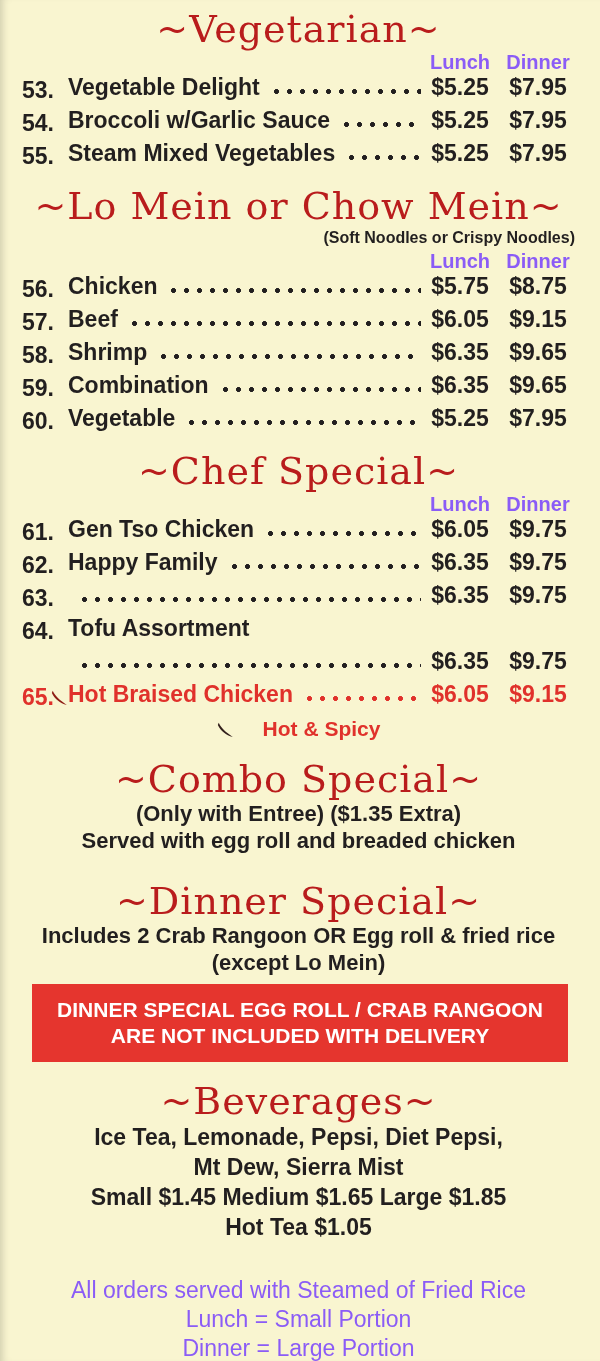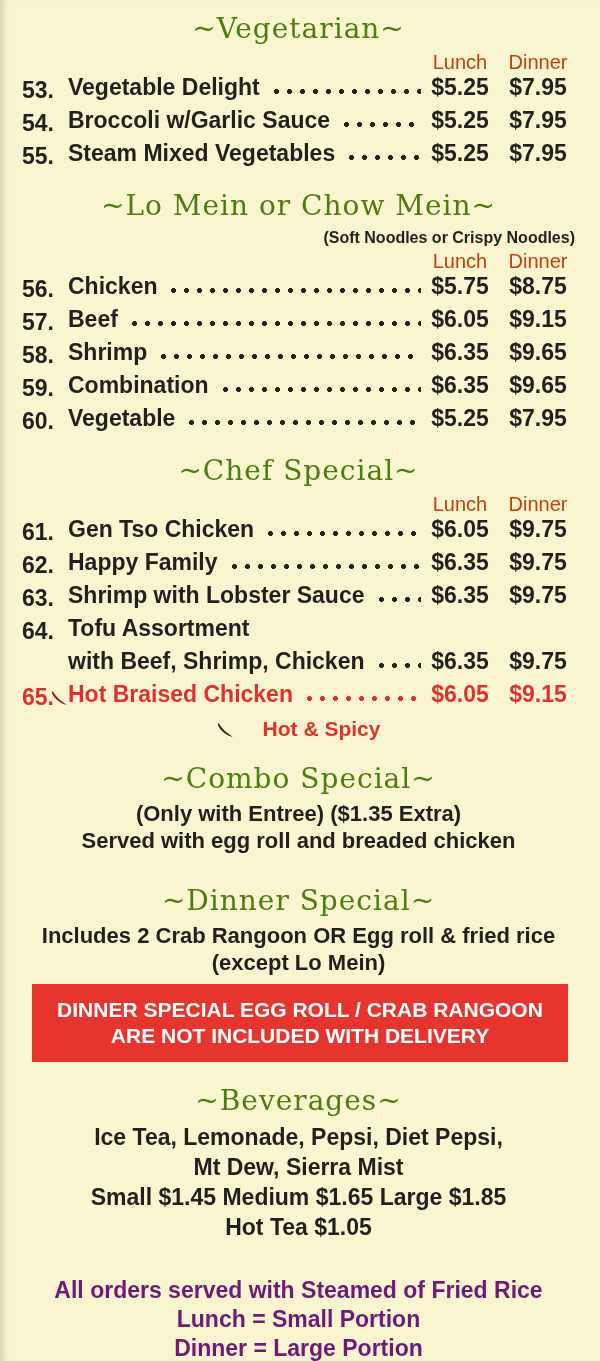--- a/index.html
+++ b/index.html
@@ -9,36 +9,36 @@
     font-family:"Liberation Sans", sans-serif;
     overflow:hidden;
     box-shadow: inset 8px 0 8px -6px rgba(0,0,0,.18);
   }
   .page { box-sizing:border-box; width:600px; padding:8px 25px 0 22px; }
 
   
   .sect-title {
     font-family:"DejaVu Serif", serif;
     font-weight:400;
-    color:#4d7c0f;
+    color:#b91c1c;
     text-align:center;
-    font-size:28px;
+    font-size:38px;
     line-height:42px;
     letter-spacing:1px;
     margin:0;
   }
   .subtitle {
     text-align:right; font-weight:bold; color:#221f1f;
     font-size:16px; line-height:22px;
   }
 
   
   .colhdr {
     display:flex; justify-content:flex-end; align-items:center;
-    height:24px; color:#c2410c; font-weight:normal; font-size:20px;
+    height:24px; color:#8b5cf6; font-weight:bold; font-size:20px;
   }
   .colhdr .p { width:74px; text-align:center; }
   .colhdr .dcol { margin-left:4px; }
 
   
   .row {
     display:flex; height:33px;
     font-size:23px; font-weight:bold; color:#221f1f; white-space:nowrap;
   }
   .row .num { width:46px; flex:none; display:flex; align-items:center; overflow:visible; }
@@ -72,21 +72,21 @@
     font-size:22px; line-height:27px;
   }
 
   .banner {
     margin:8px 7px 0 10px; padding:13px 0;
     background:#e5352e; color:#ffffff;
     text-align:center; font-weight:bold; font-size:21px; line-height:26px;
   }
 
   .bev-line  { text-align:center; font-weight:bold; color:#221f1f; font-size:23px; line-height:30px; }
-  .foot-line { text-align:center; font-weight:bold; color:#701a75; font-size:23px; line-height:29px; }
+  .foot-line { text-align:center; font-weight:normal; color:#8b5cf6; font-size:23px; line-height:29px; }
 
   .mt-lomein { margin-top:12px; }
   .mt-chef   { margin-top:12px; }
   .mt-combo  { margin-top:14px; }
   .mt-dspec  { margin-top:26px; }
   .mt-bev    { margin-top:18px; }
   .mt-foot   { margin-top:34px; }
 </style>
 </head>
 <body>
@@ -181,33 +181,31 @@
     </div>
     <div class="row">
       <span class="num">62.</span>
       <span class="nm">Happy Family</span>
       <span class="leader"></span>
       <span class="p">$6.35</span>
       <span class="p dcol">$9.75</span>
     </div>
     <div class="row">
       <span class="num">63.</span>
-      <span class="nm">Shrimp with Lobster Sauce</span>
       <span class="leader"></span>
       <span class="p">$6.35</span>
       <span class="p dcol">$9.75</span>
     </div>
 
     <div class="row">
       <span class="num">64.</span>
       <span class="nm">Tofu Assortment</span>
     </div>
     <div class="row">
       <span class="indent"></span>
-      <span class="nm">with Beef, Shrimp, Chicken</span>
       <span class="leader"></span>
       <span class="p">$6.35</span>
       <span class="p dcol">$9.75</span>
     </div>
 
     <div class="row spicy-row">
       <span class="num">
         <span>65.</span>
         <svg class="pep pep-red" viewBox="0 0 20 20" aria-hidden="true">
           <path d="M2 1 C5 7 10 12 18.5 17.5 C10.5 15.5 4.5 10.5 1 3.5 Z"></path>

